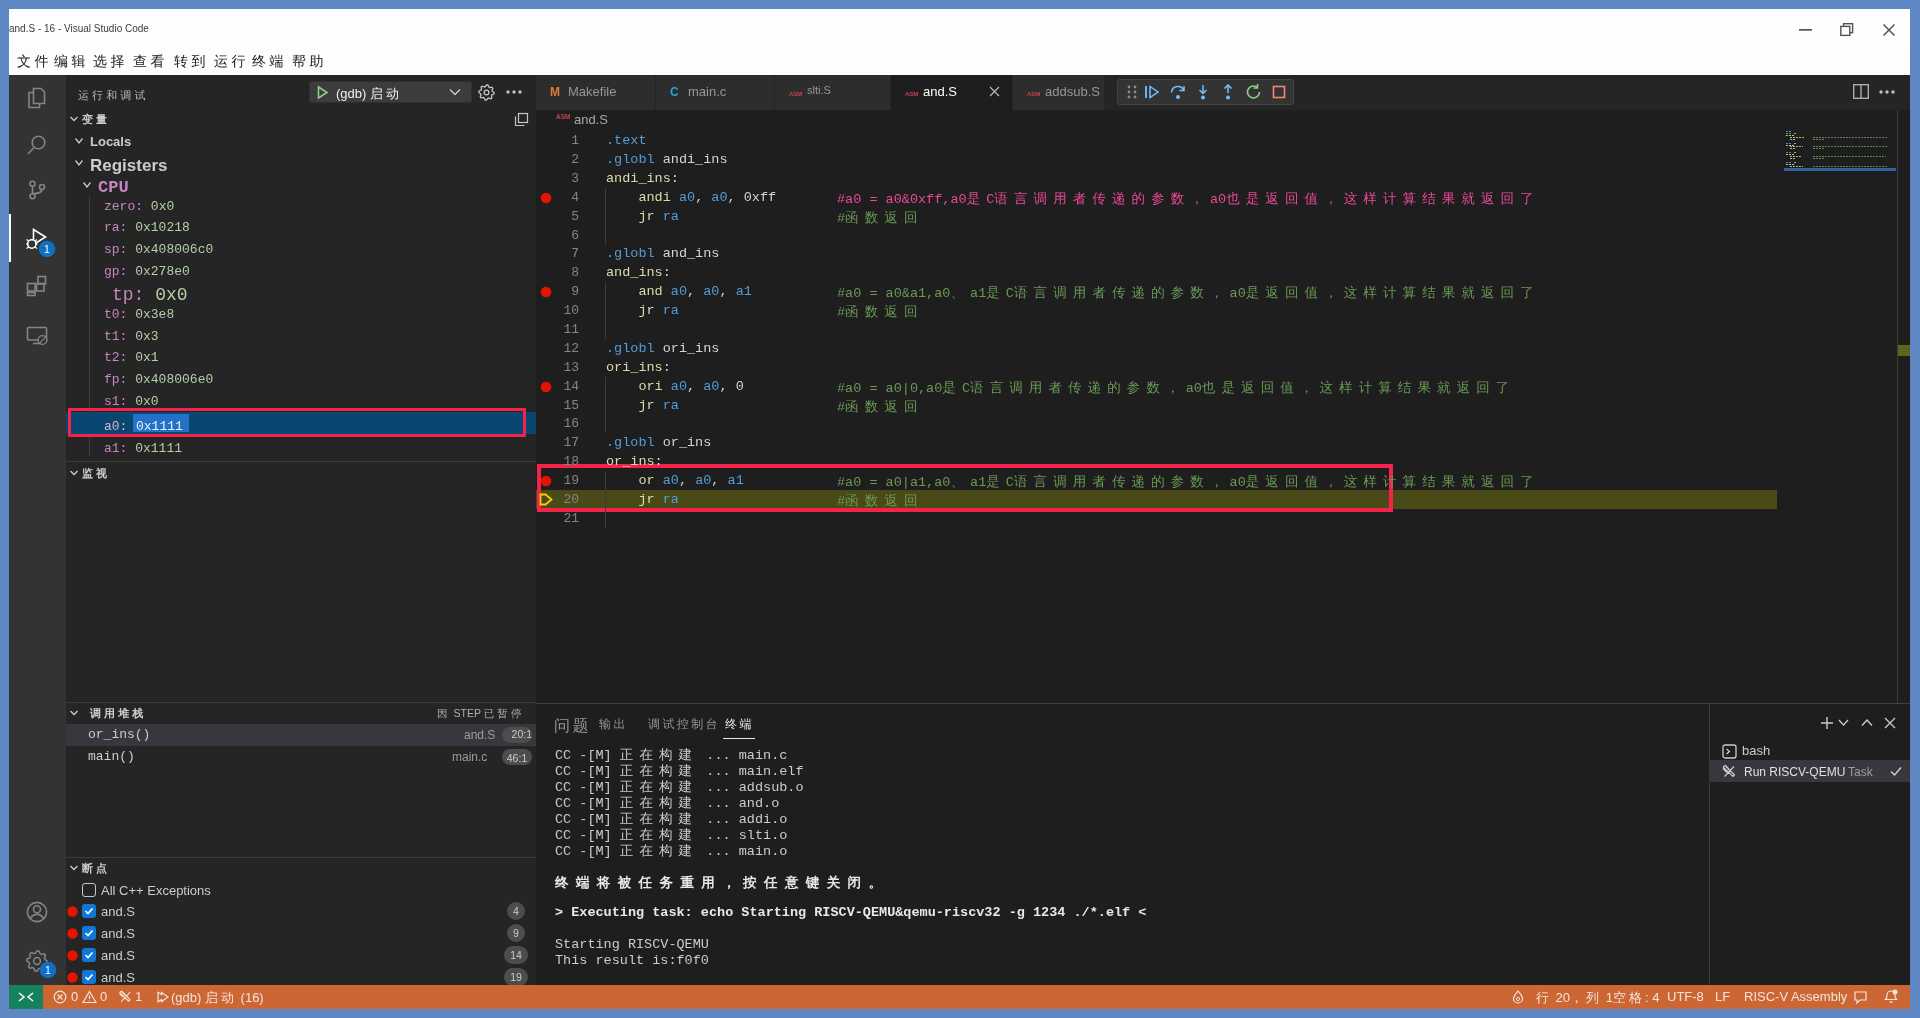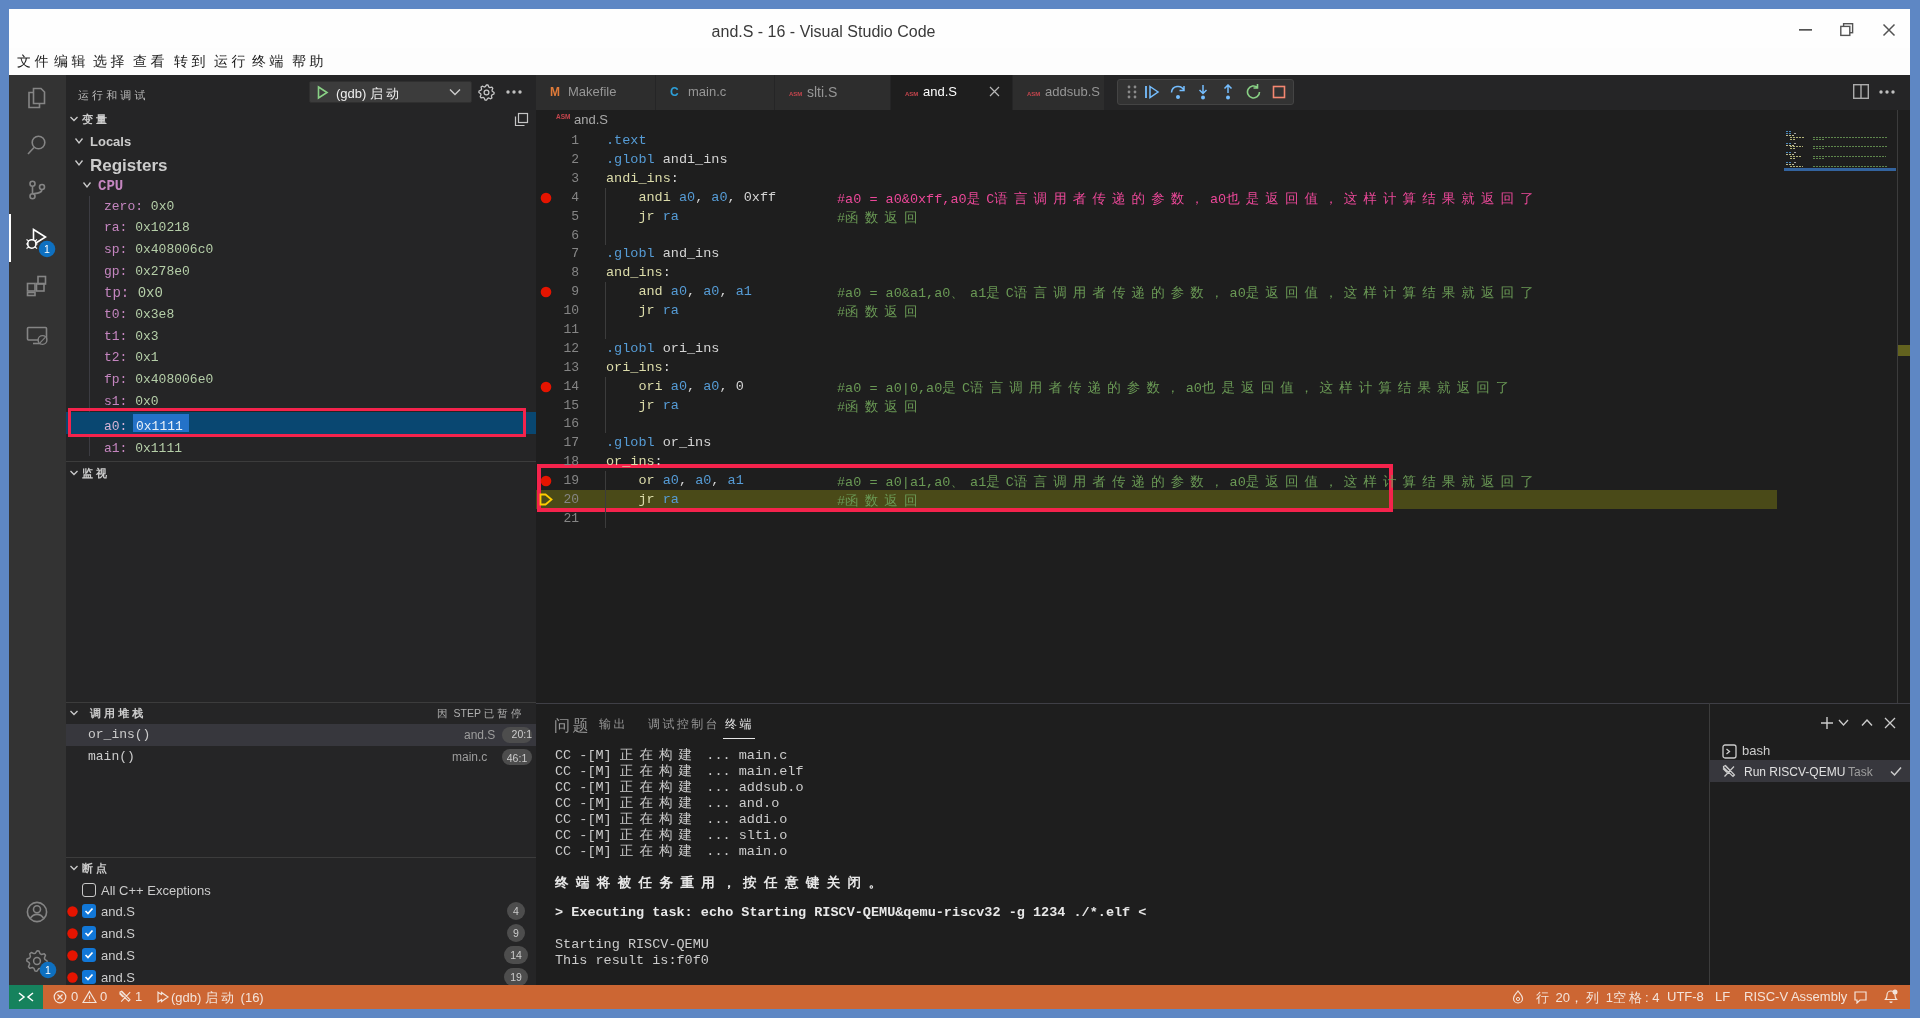--- a/index.html
+++ b/index.html
@@ -8,21 +8,21 @@
 i{font-style:normal;letter-spacing:3px}
 .menu i{letter-spacing:3.4px}
 .mono{font-family:"Liberation Mono",monospace}
 .mono i{letter-spacing:6.1px}
 .bcj i{letter-spacing:7.4px}
 .pnl i{letter-spacing:2.4px}
 .hdr i{letter-spacing:3.1px}
 </style></head>
 <body>
 <div class="abs" style="left:9px;top:9px;width:1901px;height:39px;background:#fefefe"></div>
-<div class="abs" style="left:9px;top:23px;white-space:pre;width:1629px;text-align:center;font-size:16px;color:#3a3a3a">and.S - 16 - Visual Studio Code</div>
+<div class="abs" style="left:9px;top:23px;white-space:pre;width:1629px;text-align:left;font-size:10px;color:#3a3a3a">and.S - 16 - Visual Studio Code</div>
 <svg class="abs" style="left:1796px;top:24px" width="20" height="12" viewBox="0 0 20 12">
     <rect x="3" y="5" width="13" height="1.7" fill="#535353"></rect>
   </svg>
 <svg class="abs" style="left:1840px;top:23px" width="14" height="14" viewBox="0 0 14 14">
     <rect x="3.6" y="0.7" width="9" height="9" fill="none" stroke="#535353" stroke-width="1.4"></rect>
     <rect x="0.8" y="3.4" width="9" height="9" fill="#fefefe" stroke="#535353" stroke-width="1.4"></rect>
   </svg>
 <svg class="abs" style="left:1882px;top:23px" width="14" height="14" viewBox="0 0 14 14">
     <path d="M1.5 1.5 L12.5 12.5 M12.5 1.5 L1.5 12.5" stroke="#535353" stroke-width="1.5"></path>
   </svg>
@@ -118,27 +118,27 @@
     <path d="M2.5 1.5l4.5 3.5-4.5 3.5" fill="none" stroke="#cccccc" stroke-width="1.3" transform="rotate(90 5 5)"></path>
   </svg>
 <div class="abs" style="left:90px;top:134px;white-space:pre;font-size:13px;font-weight:bold;color:#cccccc">Locals</div>
 <svg class="abs" style="left:74px;top:158px" width="10" height="10" viewBox="0 0 10 10">
     <path d="M2.5 1.5l4.5 3.5-4.5 3.5" fill="none" stroke="#cccccc" stroke-width="1.3" transform="rotate(90 5 5)"></path>
   </svg>
 <div class="abs" style="left:90px;top:156px;white-space:pre;font-size:17px;font-weight:bold;color:#cccccc">Registers</div>
 <svg class="abs" style="left:82px;top:180px" width="10" height="10" viewBox="0 0 10 10">
     <path d="M2.5 1.5l4.5 3.5-4.5 3.5" fill="none" stroke="#cccccc" stroke-width="1.3" transform="rotate(90 5 5)"></path>
   </svg>
-<div class="abs mono" style="left:98px;top:178px;white-space:pre;font-size:14px;color:#c586c0;font-weight:bold">CPU</div>
+<div class="abs mono" style="left:98px;top:178px;white-space:pre;font-size:17px;color:#c586c0;font-weight:bold">CPU</div>
 <div class="abs" style="left:89px;top:196px;width:1px;height:260px;background:#3c3c42"></div>
 <div class="abs mono" style="left:104px;top:199px;white-space:pre;font-size:13px"><span style="color:#c586c0">zero:</span> <span style="color:#b5cea8">0x0</span></div>
 <div class="abs mono" style="left:104px;top:220px;white-space:pre;font-size:13px"><span style="color:#c586c0">ra:</span> <span style="color:#b5cea8">0x10218</span></div>
 <div class="abs mono" style="left:104px;top:242px;white-space:pre;font-size:13px"><span style="color:#c586c0">sp:</span> <span style="color:#b5cea8">0x408006c0</span></div>
 <div class="abs mono" style="left:104px;top:264px;white-space:pre;font-size:13px"><span style="color:#c586c0">gp:</span> <span style="color:#b5cea8">0x278e0</span></div>
-<div class="abs mono" style="left:104px;top:285px;white-space:pre;font-size:14px"><span style="color:#c586c0">tp:</span> <span style="color:#b5cea8">0x0</span></div>
+<div class="abs mono" style="left:112px;top:285px;white-space:pre;font-size:18px"><span style="color:#c586c0">tp:</span> <span style="color:#b5cea8">0x0</span></div>
 <div class="abs mono" style="left:104px;top:307px;white-space:pre;font-size:13px"><span style="color:#c586c0">t0:</span> <span style="color:#b5cea8">0x3e8</span></div>
 <div class="abs mono" style="left:104px;top:329px;white-space:pre;font-size:13px"><span style="color:#c586c0">t1:</span> <span style="color:#b5cea8">0x3</span></div>
 <div class="abs mono" style="left:104px;top:350px;white-space:pre;font-size:13px"><span style="color:#c586c0">t2:</span> <span style="color:#b5cea8">0x1</span></div>
 <div class="abs mono" style="left:104px;top:372px;white-space:pre;font-size:13px"><span style="color:#c586c0">fp:</span> <span style="color:#b5cea8">0x408006e0</span></div>
 <div class="abs mono" style="left:104px;top:394px;white-space:pre;font-size:13px"><span style="color:#c586c0">s1:</span> <span style="color:#b5cea8">0x0</span></div>
 <div class="abs" style="left:66px;top:412px;width:470px;height:22px;background:#094771"></div>
 <div class="abs mono" style="left:104px;top:419px;white-space:pre;font-size:13px"><span style="color:#d7b3d4">a0:</span> </div>
 <div class="abs" style="left:133px;top:414px;width:56px;height:18px;background:#2472c8"></div>
 <div class="abs mono" style="left:136px;top:419px;white-space:pre;font-size:13px;color:#e8f0f8">0x1111</div>
 <div class="abs" style="left:68px;top:408px;width:458px;height:29px;border:3.5px solid #f5234c"></div>
@@ -212,21 +212,21 @@
 <div class="abs" style="left:504px;top:971px;white-space:pre;width:24px;text-align:center;font-size:10.5px;color:#cccccc">19</div>
 <div class="abs" style="left:536px;top:75px;width:1374px;height:35px;background:#252526"></div>
 <div class="abs" style="left:536px;top:75px;width:119px;height:35px;background:#2d2d2d"></div>
 <div class="abs" style="left:550px;top:85px;white-space:pre;font-size:12px"><span style="color:#e07b39;font-weight:bold;font-size:12px">M</span></div>
 <div class="abs" style="left:568px;top:84px;white-space:pre;font-size:13px;color:#969696">Makefile</div>
 <div class="abs" style="left:656px;top:75px;width:118px;height:35px;background:#2d2d2d"></div>
 <div class="abs" style="left:670px;top:85px;white-space:pre;font-size:12px"><span style="color:#2d9fd8;font-weight:bold;font-size:12px">C</span></div>
 <div class="abs" style="left:688px;top:84px;white-space:pre;font-size:13px;color:#969696">main.c</div>
 <div class="abs" style="left:775px;top:75px;width:115px;height:35px;background:#2d2d2d"></div>
 <div class="abs" style="left:789px;top:85px;white-space:pre;font-size:12px"><span style="color:#c4454d;font-weight:bold;font-size:6px;letter-spacing:0">ASM</span></div>
-<div class="abs" style="left:807px;top:84px;white-space:pre;font-size:14px;color:#969696">slti.S</div>
+<div class="abs" style="left:807px;top:84px;white-space:pre;font-size:11px;color:#969696">slti.S</div>
 <div class="abs" style="left:891px;top:75px;width:121px;height:35px;background:#1e1e1e"></div>
 <div class="abs" style="left:905px;top:85px;white-space:pre;font-size:12px"><span style="color:#c4454d;font-weight:bold;font-size:6px;letter-spacing:0">ASM</span></div>
 <div class="abs" style="left:923px;top:84px;white-space:pre;font-size:13px;color:#ffffff">and.S</div>
 <svg class="abs" style="left:988px;top:85px" width="13" height="13" viewBox="0 0 13 13">
     <path d="M2 2l9 9M11 2l-9 9" stroke="#b8b8b8" stroke-width="1.2"></path>
   </svg>
 <div class="abs" style="left:1013px;top:75px;width:91px;height:35px;background:#2d2d2d"></div>
 <div class="abs" style="left:1027px;top:85px;white-space:pre;font-size:12px"><span style="color:#c4454d;font-weight:bold;font-size:6px;letter-spacing:0">ASM</span></div>
 <div class="abs" style="left:1045px;top:84px;white-space:pre;font-size:13px;color:#969696">addsub.S</div>
 <div class="abs" style="left:1117px;top:79px;width:177px;height:26px;background:#333333;border:1px solid #444444;border-radius:3px"></div>

